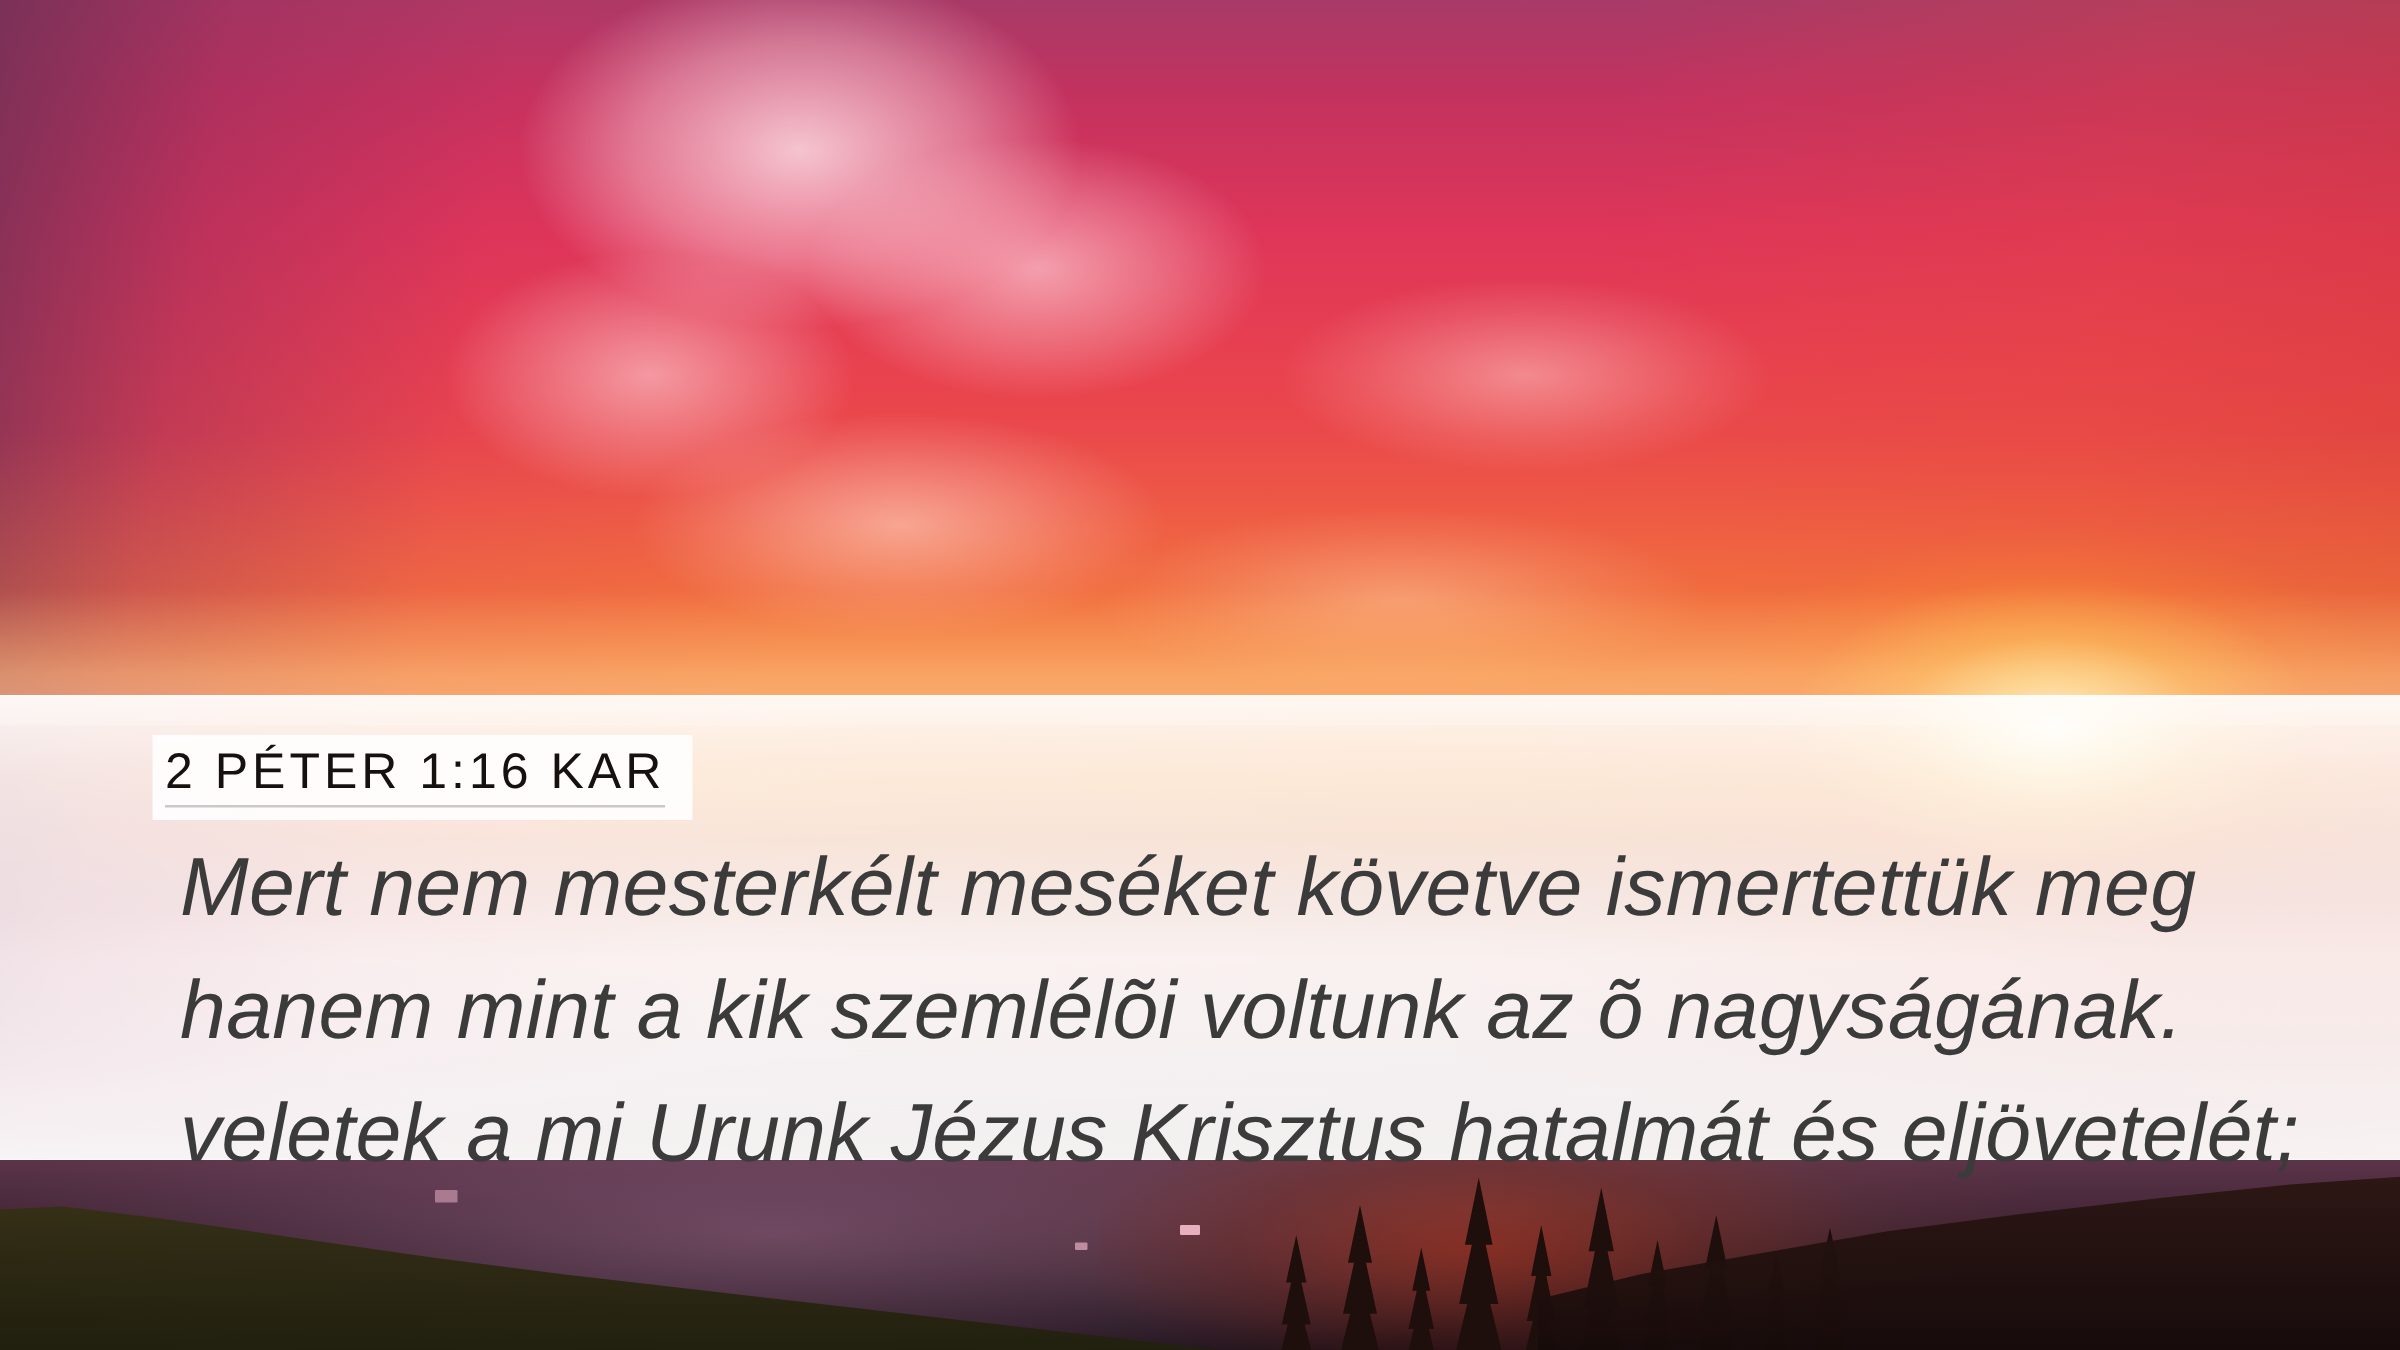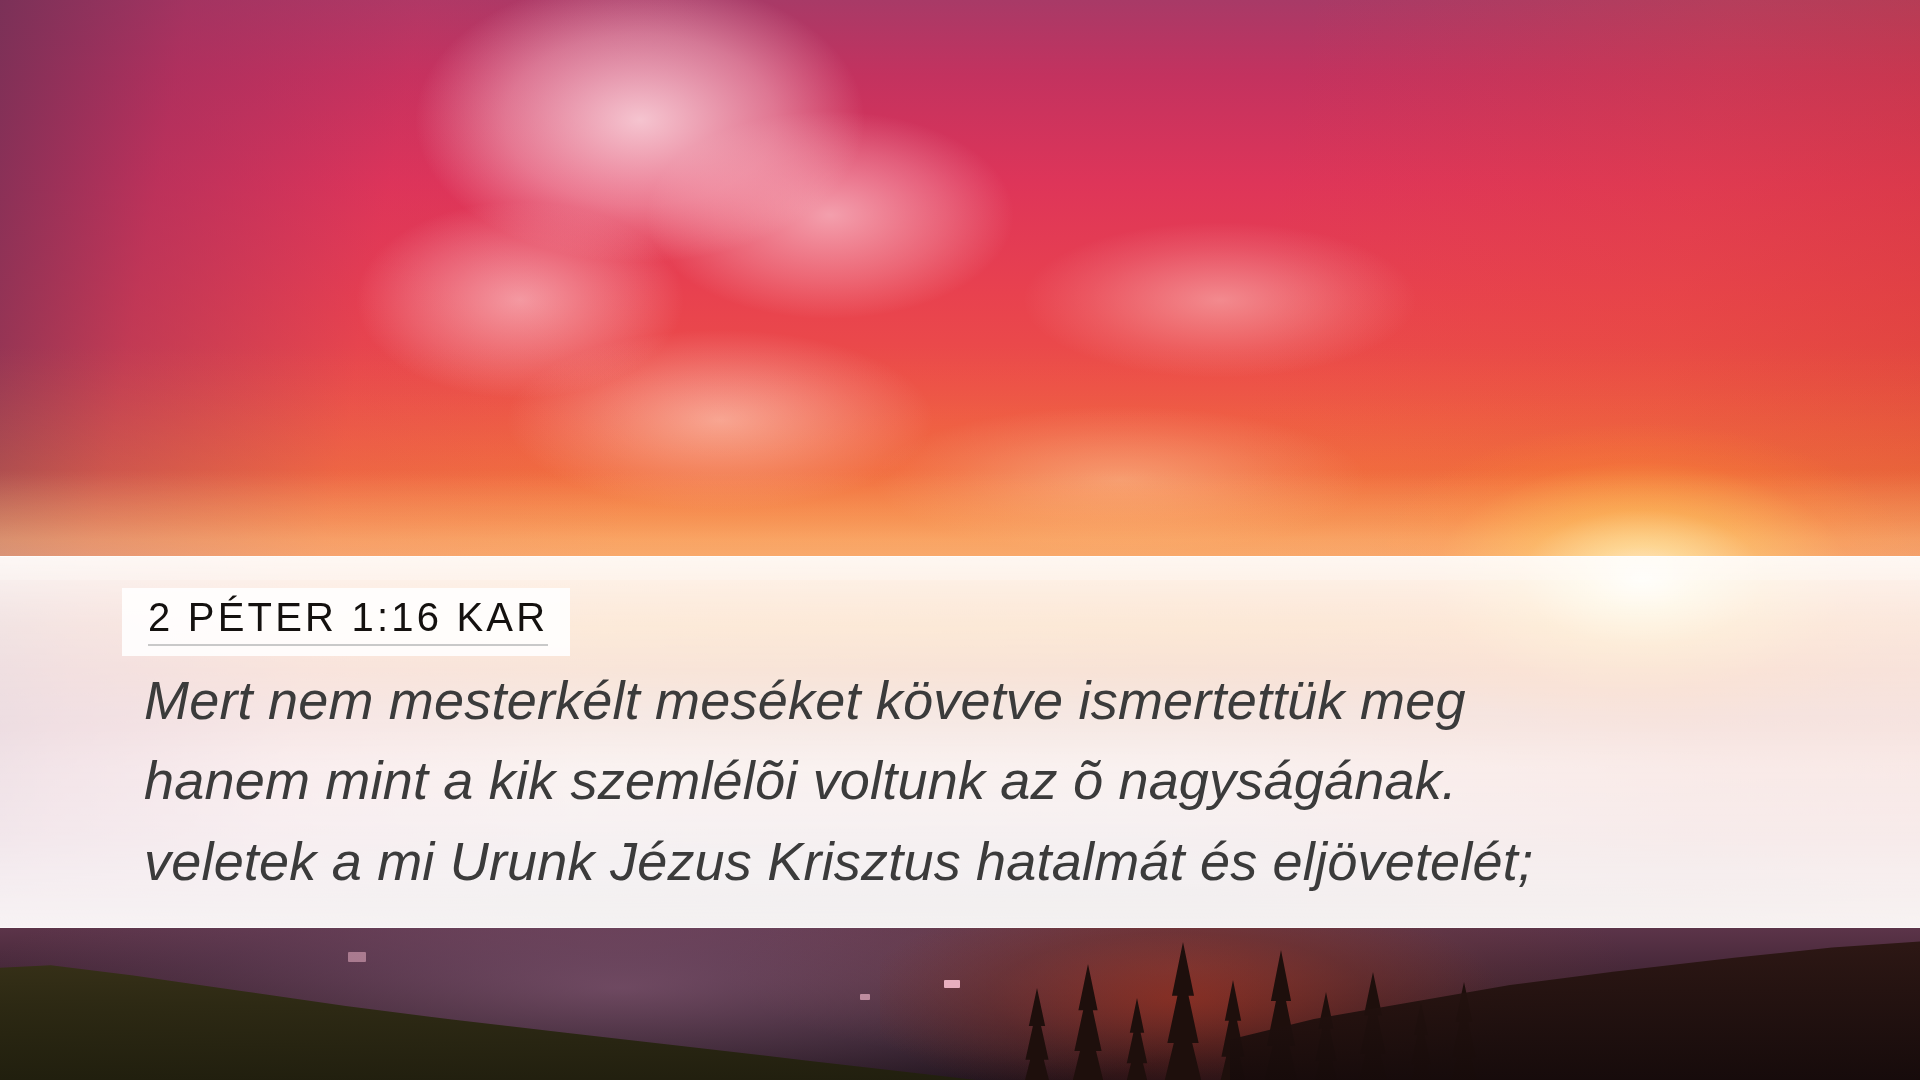--- a/index.html
+++ b/index.html
@@ -167,21 +167,21 @@
     border-bottom: 1px solid rgba(255,255,255,0.55);
     box-sizing: border-box;
   }
 
   
   .reference-wrap {
     position: absolute;
     left: 122px;
     top: 588px;
     background: rgba(255,255,255,0.88);
-    padding: 8px 22px 10px 26px;
+    padding: 8px 22px 10px 10px;
     display: inline-block;
   }
   .reference {
     font-family: "Liberation Sans", sans-serif;
     font-size: 40px;
     font-weight: 300;
     letter-spacing: 3.2px;
     color: #14110f;
     line-height: 1.05;
     white-space: nowrap;
@@ -192,21 +192,21 @@
 
   
   .verse {
     position: absolute;
     left: 144px;
     top: 660px;
     width: 1560px;
     font-family: "Liberation Sans", sans-serif;
     font-style: italic;
     font-weight: 400;
-    font-size: 54px;
+    font-size: 66px;
     line-height: 1.49;
     letter-spacing: 0.2px;
     color: #3b3b3b;
   }
   .verse-line { display: block; white-space: nowrap; }
 </style>
 </head>
 <body>
 
 <div id="stage">

